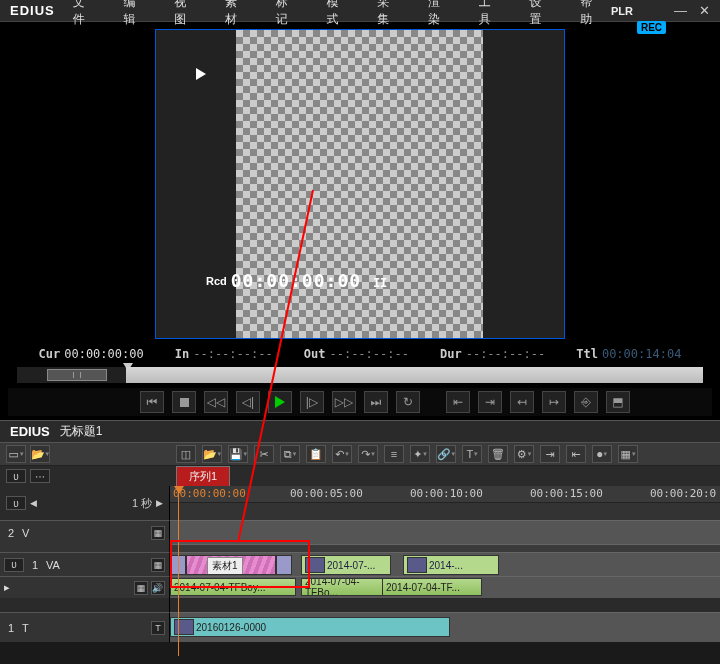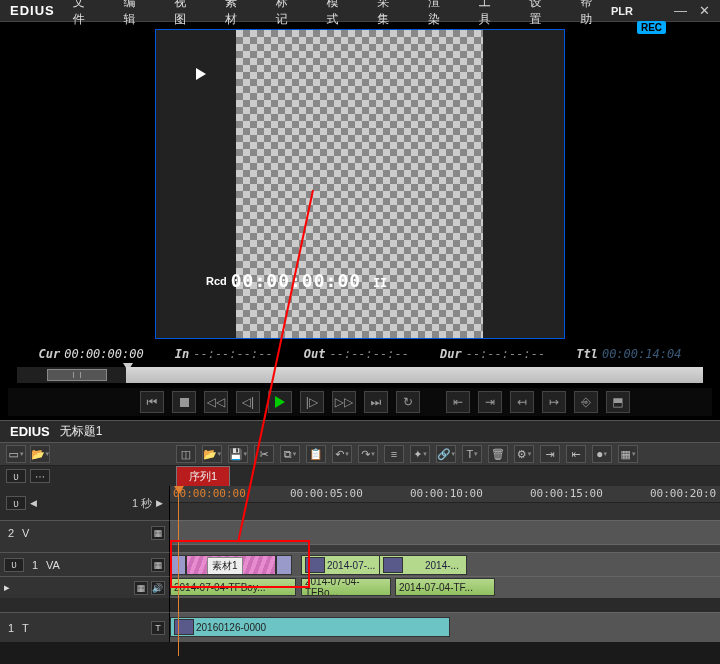--- a/index.html
+++ b/index.html
@@ -28,21 +28,21 @@
     background-size: 14px 14px;
     background-position: 0 0, 0 7px, 7px -7px, -7px 0;
     background-color: #ccc;
   }
   .play-tri { position: absolute; top: 38px; left: 40px; width: 0; height: 0; border-left: 10px solid #fff; border-top: 6px solid transparent; border-bottom: 6px solid transparent; }
   .rcd-bar { position: absolute; left: 50px; top: 240px; color: #fff; font-size: 14px; display: flex; align-items: center; gap: 4px; }
   .rcd-label { font-size: 11px; font-weight: bold; }
   .rcd-digits { font-family: monospace; font-size: 18px; font-weight: bold; letter-spacing: 1px; }
   .rcd-digits .sep{ color:#fff; }
   .tc-row { height: 24px; display: flex; align-items: center; justify-content: space-around; padding: 0 15px; color: #ddd; font-family: "Consolas", monospace; font-size: 12px; }
-  .tc-item { display:flex; gap:4px;font-style:italic; }
+  .tc-item { display:flex; gap:4px; }
   .tc-item .lbl{ color:#ccc; font-weight:bold; }
   .tc-item .dash{ color:#888; }
   .tc-item .lit{ color:#3a5a7a; }
 
   .scrub { height: 18px; background: #202020; margin: 0 8px 4px 8px; position: relative; border: 1px solid #000; }
   .scrub-handle { position:absolute; left:30px; top:2px; width:60px; height:12px; background:#555; border:1px solid #888; display:flex; align-items:center; justify-content:center;}
   .scrub-handle::after{content:"";display:block;width:6px;height:6px;border-left:1px solid #999;border-right:1px solid #999;}
   .scrub-cursor { position:absolute; left:106px; top:-4px; width:0;height:0; border-left:5px solid transparent; border-right:5px solid transparent; border-top:8px solid #ccc;}
   .scrub-fill { position:absolute; right:0; top:0; width:calc(100% - 109px); height:100%; background: linear-gradient(#d8d8d8,#bbb); }
 
@@ -283,21 +283,21 @@
     <div class="body">
       <div class="clip pink-seg" style="left:0;"></div>
       <div class="clip pink" style="left:16px;width:90px;">
         <span class="clip-label" style="left:20px;top:1px;">素材1</span>
       </div>
       <div class="clip pink-seg" style="left:106px;"></div>
       <div class="clip lime" style="left:131px;width:90px;">
           <div class="thumb"></div>
           <span>2014-07-...</span>
         </div>
-      <div class="clip lime" style="left:209px;width:88px;gap:20px;">
+      <div class="clip lime" style="left:233px;width:96px;">
           <div class="thumb"></div>
           <span>2014-...</span>
         </div>
     </div>
   </div>
 
   <div class="track-row" style="height:22px;">
     <div class="head">
       <span style="width:10px;">▸</span>
       <div class="head-icons">
@@ -305,21 +305,21 @@
           <div class="head-icon">🔊</div>
         </div>
     </div>
     <div class="body">
       <div class="clip lime2" style="left:0;width:126px;top:1px;height:18px;">
           <span>2014-07-04-TFBoy...</span>
         </div>
       <div class="clip lime2" style="left:131px;width:90px;top:1px;height:18px;">
           <span>2014-07-04-TFBo...</span>
         </div>
-      <div class="clip lime2" style="left:225px;width:100px;top:1px;height:18px;">
+      <div class="clip lime2" style="left:212px;width:100px;top:1px;height:18px;">
           <span>2014-07-04-TF...</span>
         </div>
     </div>
   </div>
 
   <div class="gap-row">
       <div class="head"></div>
       <div class="body"></div>
     </div>
 

